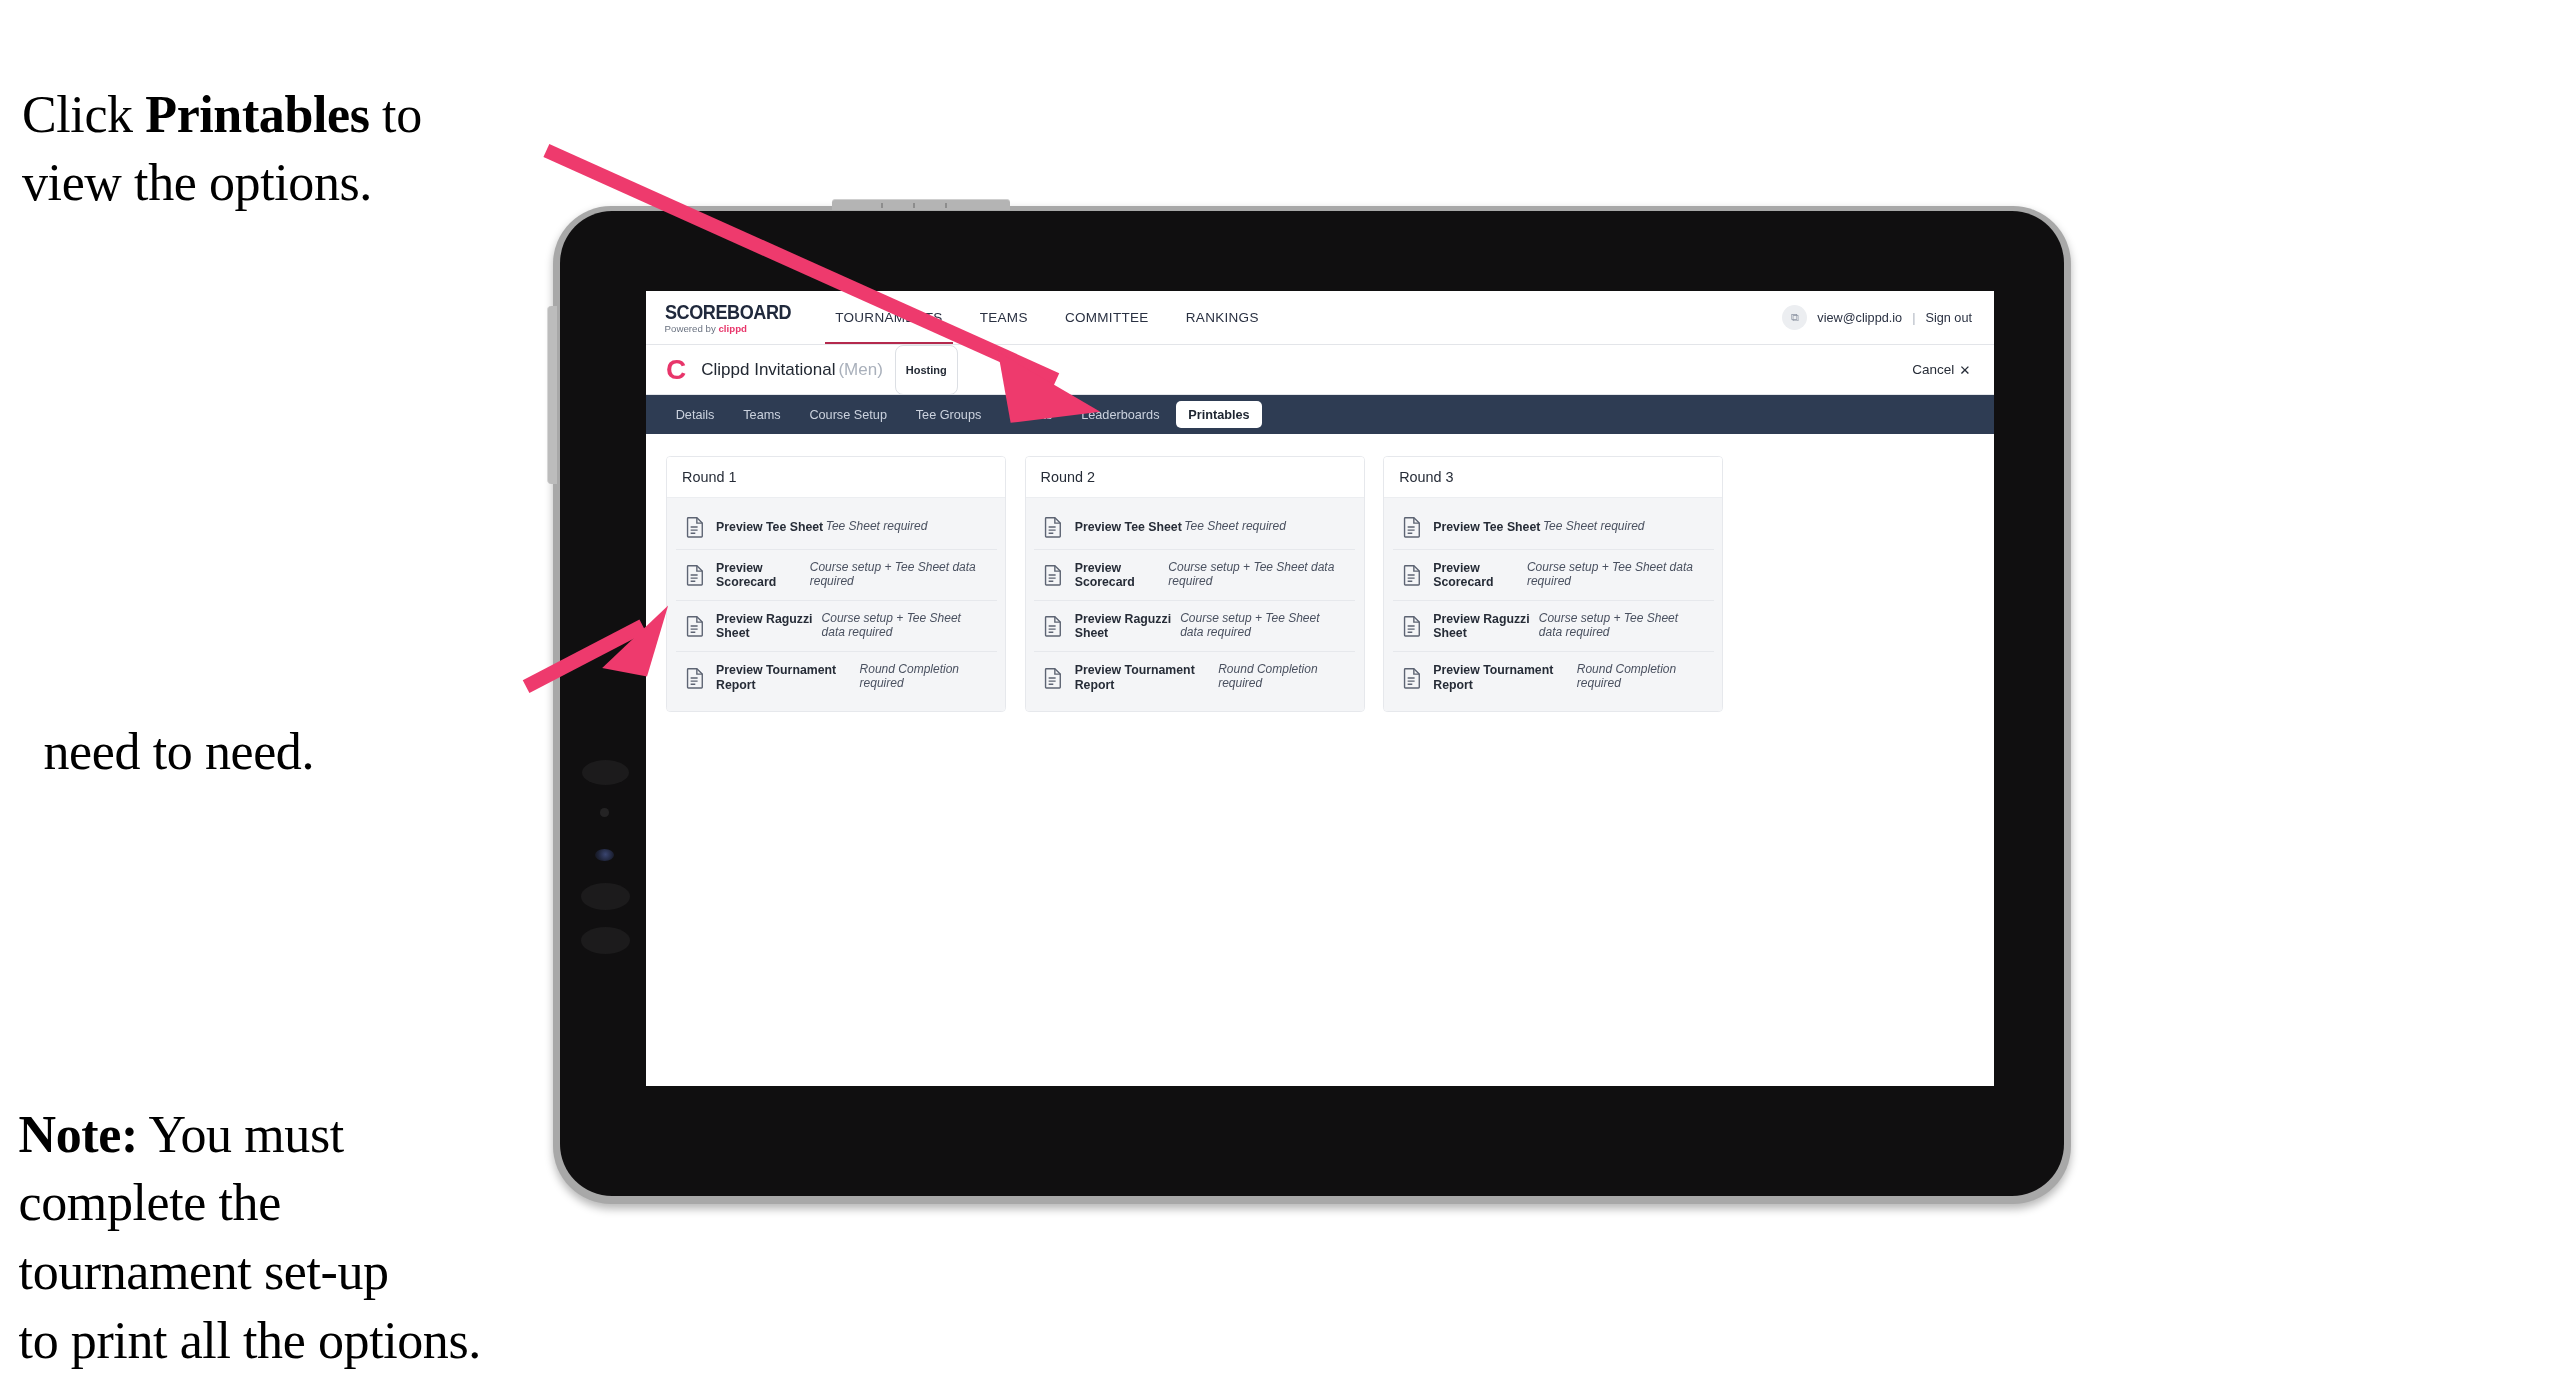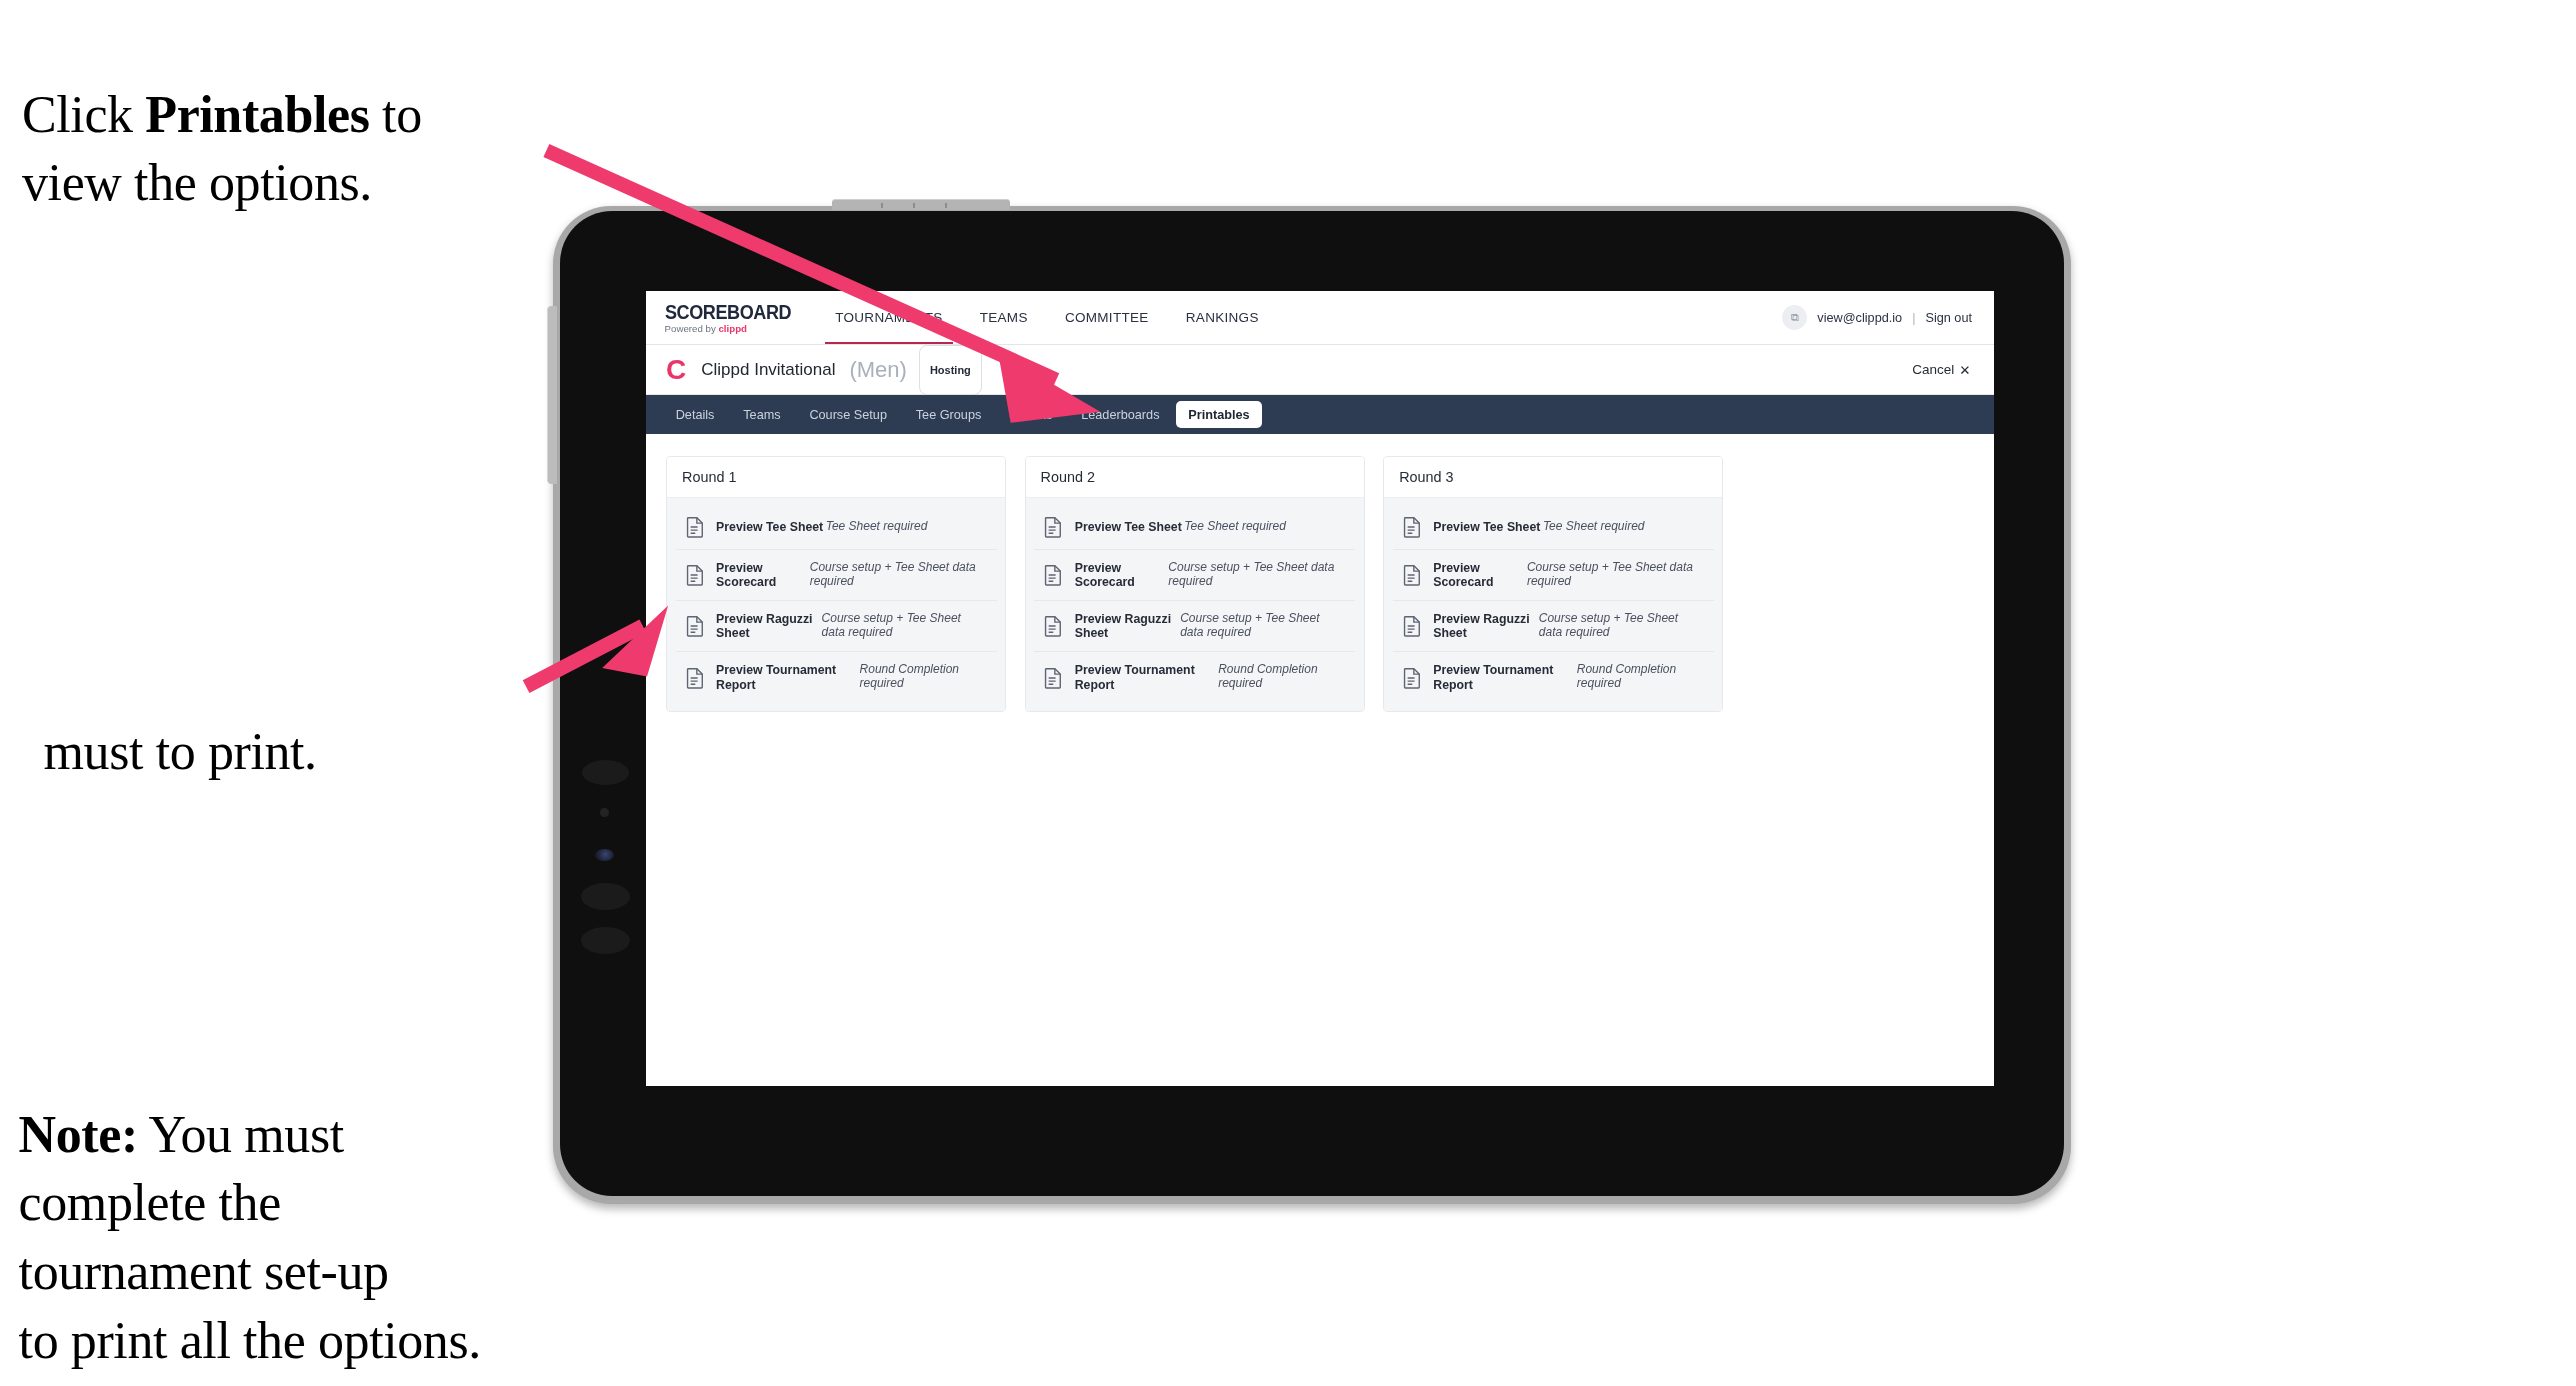--- a/index.html
+++ b/index.html
@@ -198,23 +198,23 @@
     color: #e8356a;
     line-height: 1;
     margin-right: 15px;
     font-family: "Liberation Sans", sans-serif;
   }
   #tourney-name {
     font-size: 17px;
     color: #222832;
   }
   #tourney-gender {
-    font-size: 22px;
+    font-size: 17px;
     color: #a9b0bb;
-    margin-left: 14px;
+    margin-left: 3px;
   }
   #hosting-badge {
     margin-left: 12px;
     border: 0.8px solid #dcdfe4;
     border-radius: 8px;
     padding: 18px 10px;
     font-size: 11px;
     font-weight: 700;
     color: #252b36;
     cursor: pointer;
@@ -317,21 +317,21 @@
 </style>
 </head>
 <body>
 
 <div class="annot" id="annot-click">
   <span>Click </span><b>Printables</b><span> to
 view the options.</span>
 </div>
 
 <div class="annot" id="annot-select">
-  <span class="l2">must to print.</span>
+  <span class="l2">need to need.</span>
 </div>
 
 <div class="annot" id="annot-note">
   <b>Note:</b><span> You must
 complete the
 tournament set-up
 to print all the options.</span>
 </div>
 
 <div id="tablet">

